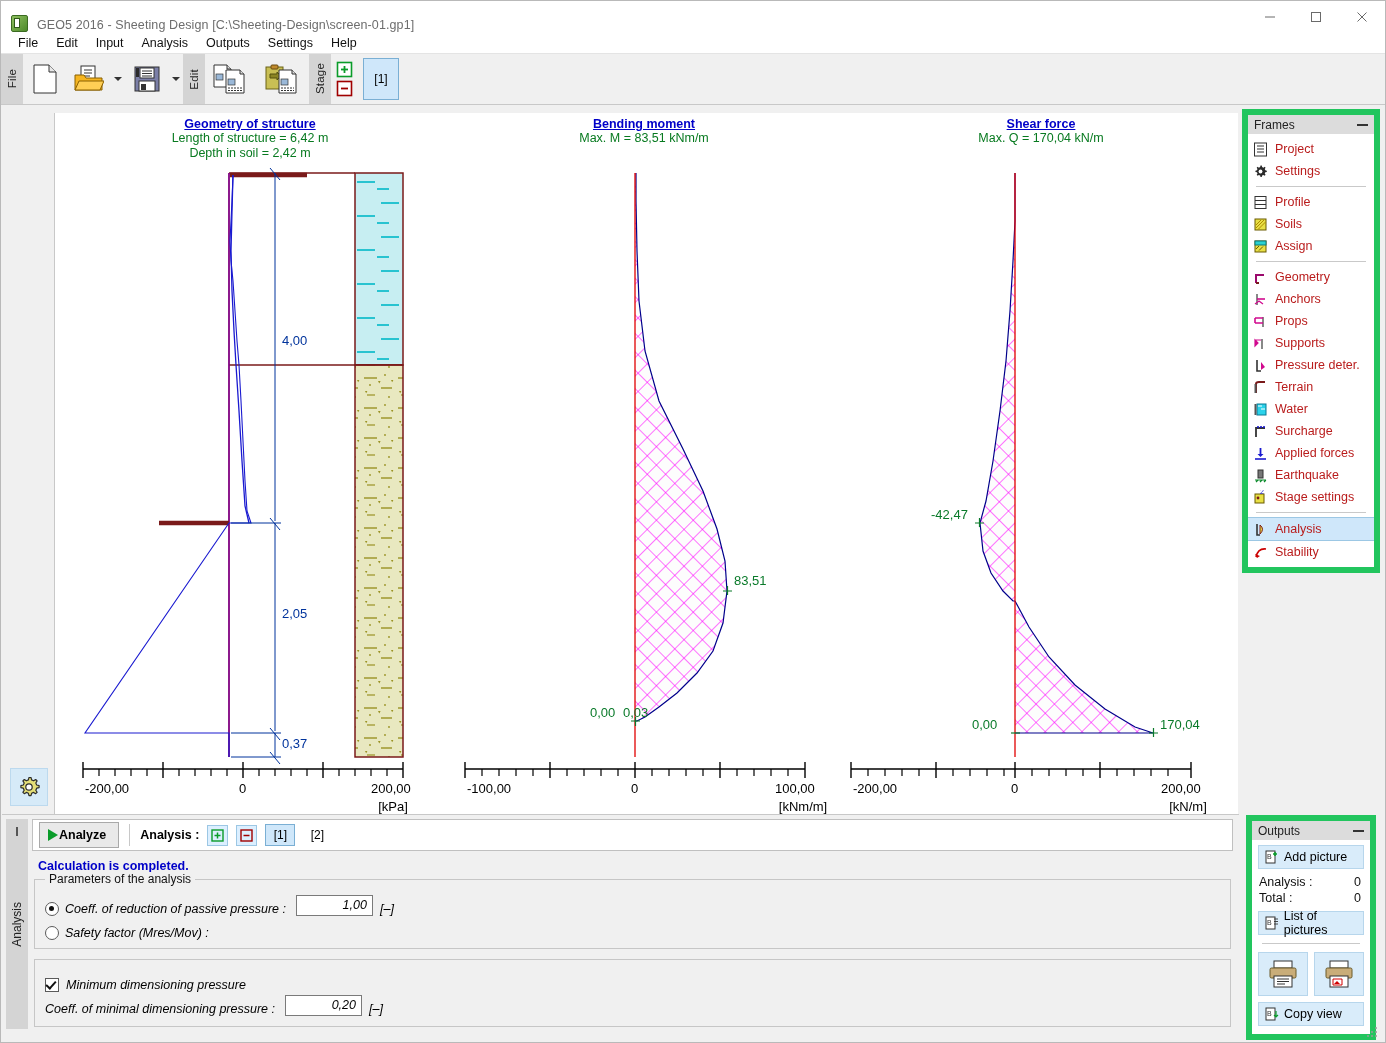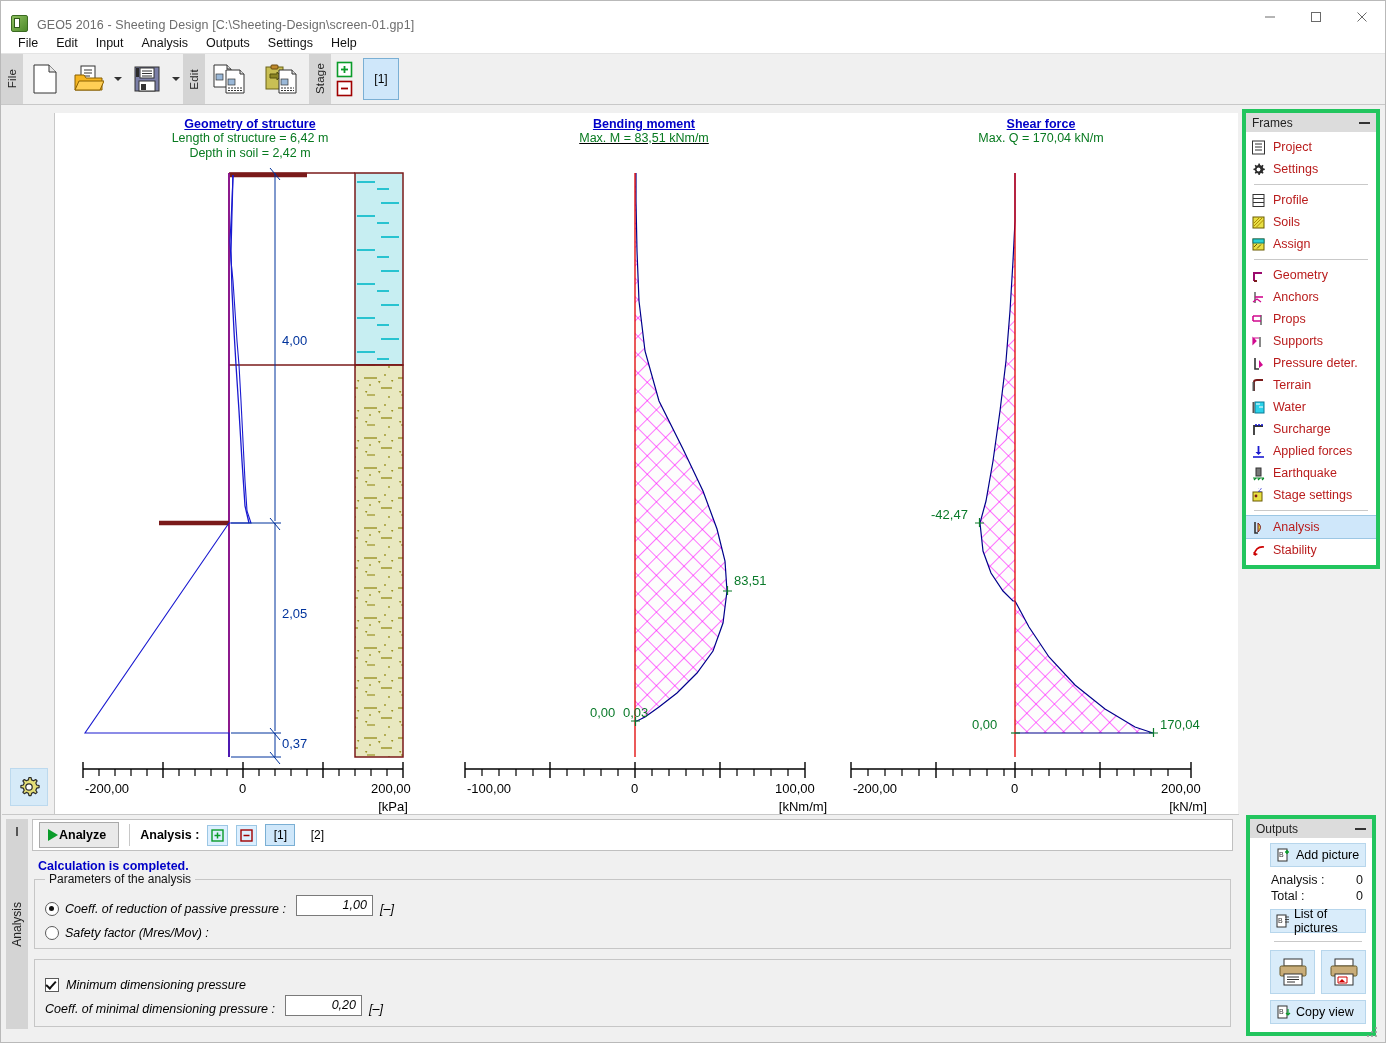--- a/index.html
+++ b/index.html
@@ -56,33 +56,33 @@
         background:#d6eaf8;border:1px solid #bcd9ee;display:flex;align-items:center;
         justify-content:center;}
   .canvas{position:absolute;left:53px;top:0;width:1184px;height:708px;background:#fff;}
 
   .chart-title{text-align:center;font-size:12.5px;font-weight:bold;color:#0000c8;
      text-decoration:underline;}
   .chart-sub{text-align:center;font-size:12.5px;color:#087a20;line-height:15px;}
 
   
   .rightcol{position:absolute;right:1px;top:104px;width:146px;bottom:1px;background:#f0f0f0;}
-  .panel{margin:4px 4px 0 4px;border:4px solid #22c55e;background:#fff;}
+  .panel{margin:4px 4px 0 4px;border:6px solid #22c55e;background:#fff;}
   .panel-head{height:19px;background:#dcdcdc;display:flex;align-items:center;
      justify-content:space-between;padding:0 6px;font-size:12px;color:#222;}
   .minus{width:11px;height:2px;background:#333;}
   .frames-list{padding:4px 0 4px 0;background:#fff;}
   .frame-item{display:flex;align-items:center;height:22px;padding-left:4px;
      font-size:12.5px;color:#b91c1c;cursor:default;}
   .frame-item.sel{background:#cfe7fa;border-top:1px solid #9cc7e4;border-bottom:1px solid #9cc7e4;}
   .fi-icon{width:16px;height:16px;margin-right:7px;flex:0 0 16px;
      display:flex;align-items:center;justify-content:center;}
   .sep{height:1px;background:#c9c9c9;margin:4px 8px;}
 
-  .out-body{padding:5px 6px 8px 20px;background:#fff;}
+  .out-body{padding:5px 6px 8px 6px;background:#fff;}
   .out-btn{display:flex;align-items:center;height:22px;background:#d9ecfa;
      border:1px solid #b7d6ec;margin-bottom:5px;padding-left:4px;font-size:12.5px;}
   .out-row{display:flex;justify-content:space-between;font-size:12.5px;
      padding:1px 3px 1px 1px;color:#111;}
   .print-row{display:flex;gap:6px;margin-top:6px;}
   .print-btn{flex:1;height:42px;background:#d9ecfa;border:1px solid #b7d6ec;
      display:flex;align-items:center;justify-content:center;}
   .grip{position:absolute;right:5px;bottom:4px;width:12px;height:12px;}
 
   
@@ -349,21 +349,21 @@
               <line x1="268" y1="601" x2="268" y2="617"></line>
             <line x1="348" y1="601" x2="348" y2="617"></line>
           </g>
           <text x="30" y="632" font-size="13" fill="#000" font-family="Liberation Sans, sans-serif">-200,00</text>
           <text x="184" y="632" font-size="13" fill="#000" font-family="Liberation Sans, sans-serif">0</text>
           <text x="316" y="632" font-size="13" fill="#000" font-family="Liberation Sans, sans-serif">200,00</text>
           <text x="338" y="650" font-size="13" fill="#000" text-anchor="middle" font-family="Liberation Sans, sans-serif">[kPa]</text>
         </svg>
       </div>
 
-      <div style="position:absolute;left:390px;top:0px;width:398px;height:544px;text-decoration:underline;">
+      <div style="position:absolute;left:390px;top:0px;width:398px;height:544px;">
         <div class="chart-title" style="margin-top:4px">Bending moment</div>
         <div class="chart-sub">Max. M = 83,51 kNm/m</div>
 
         <svg width="398" height="660" viewBox="0 0 398 660" style="position:absolute;left:0;top:48px">
           <defs>
             <pattern id="hatch2" width="13" height="13" patternUnits="userSpaceOnUse" patternTransform="rotate(45)">
               <rect width="13" height="13" fill="#fdfdfd"></rect>
               <line x1="0" y1="0" x2="0" y2="13" stroke="#ff00ff" stroke-width="1.1"></line>
               <line x1="0" y1="0" x2="13" y2="0" stroke="#ff00ff" stroke-width="1.1"></line>
             </pattern>

